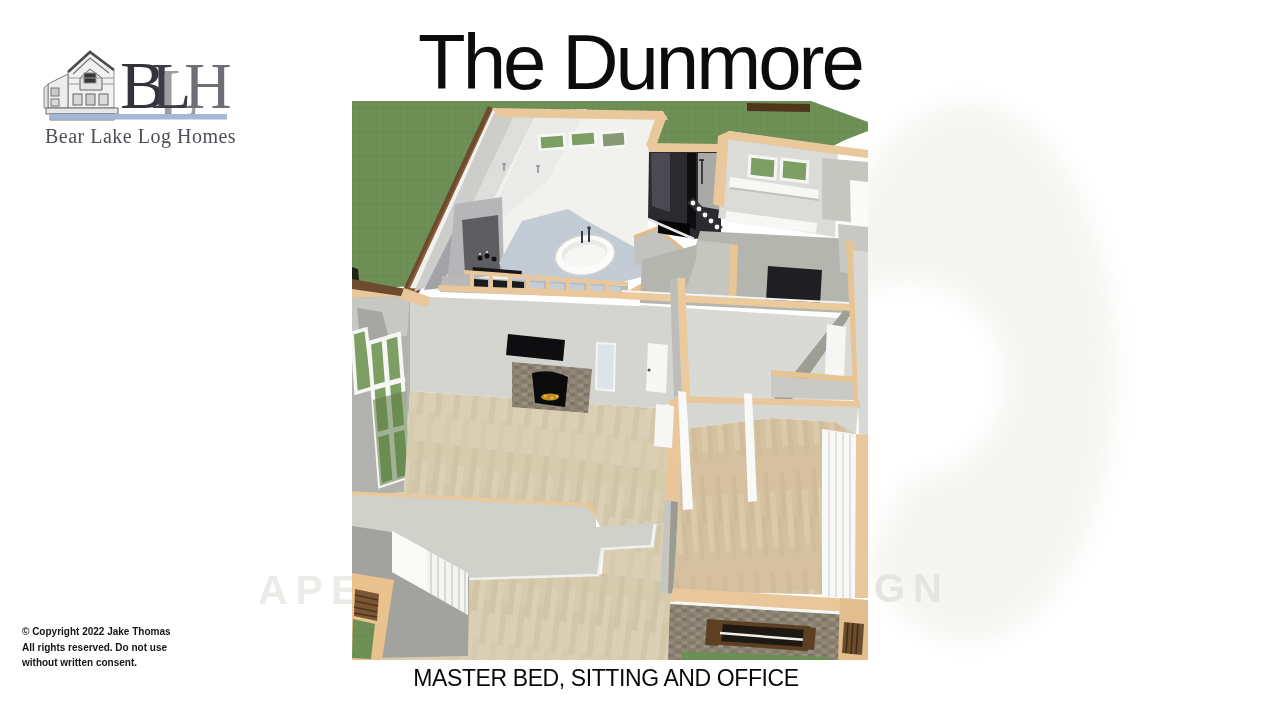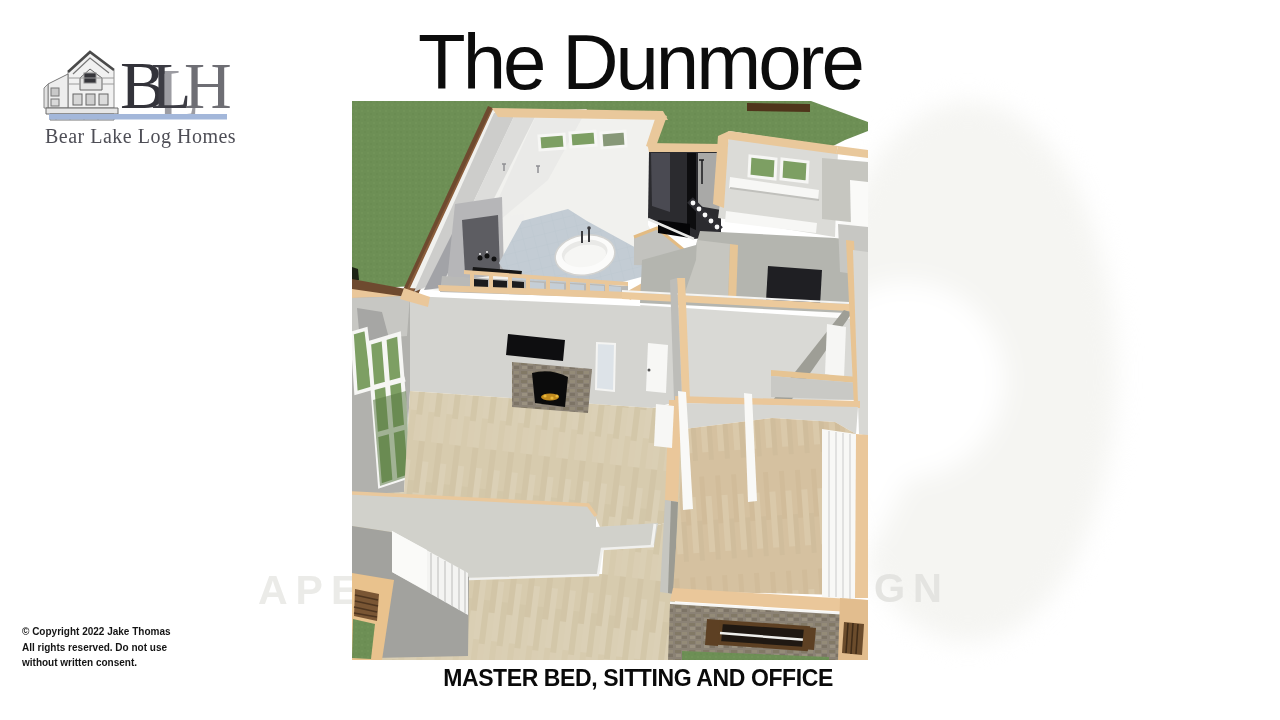--- a/index.html
+++ b/index.html
@@ -364,15 +364,15 @@
 <path d="M488,498 L516,500 L516,560 L486,560 Z" fill="#e2bd8e"></path>
 
 <path d="M492,522 L512,524 L510,555 L490,553 Z" fill="#6b4c2c"></path>
 <g stroke="#3f2b17" stroke-width="1.5">
       <path d="M496,523 L494,553"></path>
       <path d="M501,523 L499,554"></path>
       <path d="M506,524 L504,554"></path>
     </g>
 </svg>
 
-<div class="abs" style="left:368px;top:666px;width:540px;line-height:25px;text-align:center;font-size:23px;font-weight:bold;letter-spacing:-0.4px;color:#0a0a0a;">MASTER BED, SITTING AND OFFICE</div>
+<div class="abs" style="left:336px;top:666px;width:540px;line-height:25px;text-align:center;font-size:23px;font-weight:normal;letter-spacing:-0.4px;color:#0a0a0a;">MASTER BED, SITTING AND OFFICE</div>
 
 <div class="abs" style="left:22px;top:624px;font-size:10px;font-weight:bold;color:#141414;line-height:15.5px;">© Copyright 2022 Jake Thomas<br>All rights reserved. Do not use<br>without written consent.</div>
 
 </body></html>

